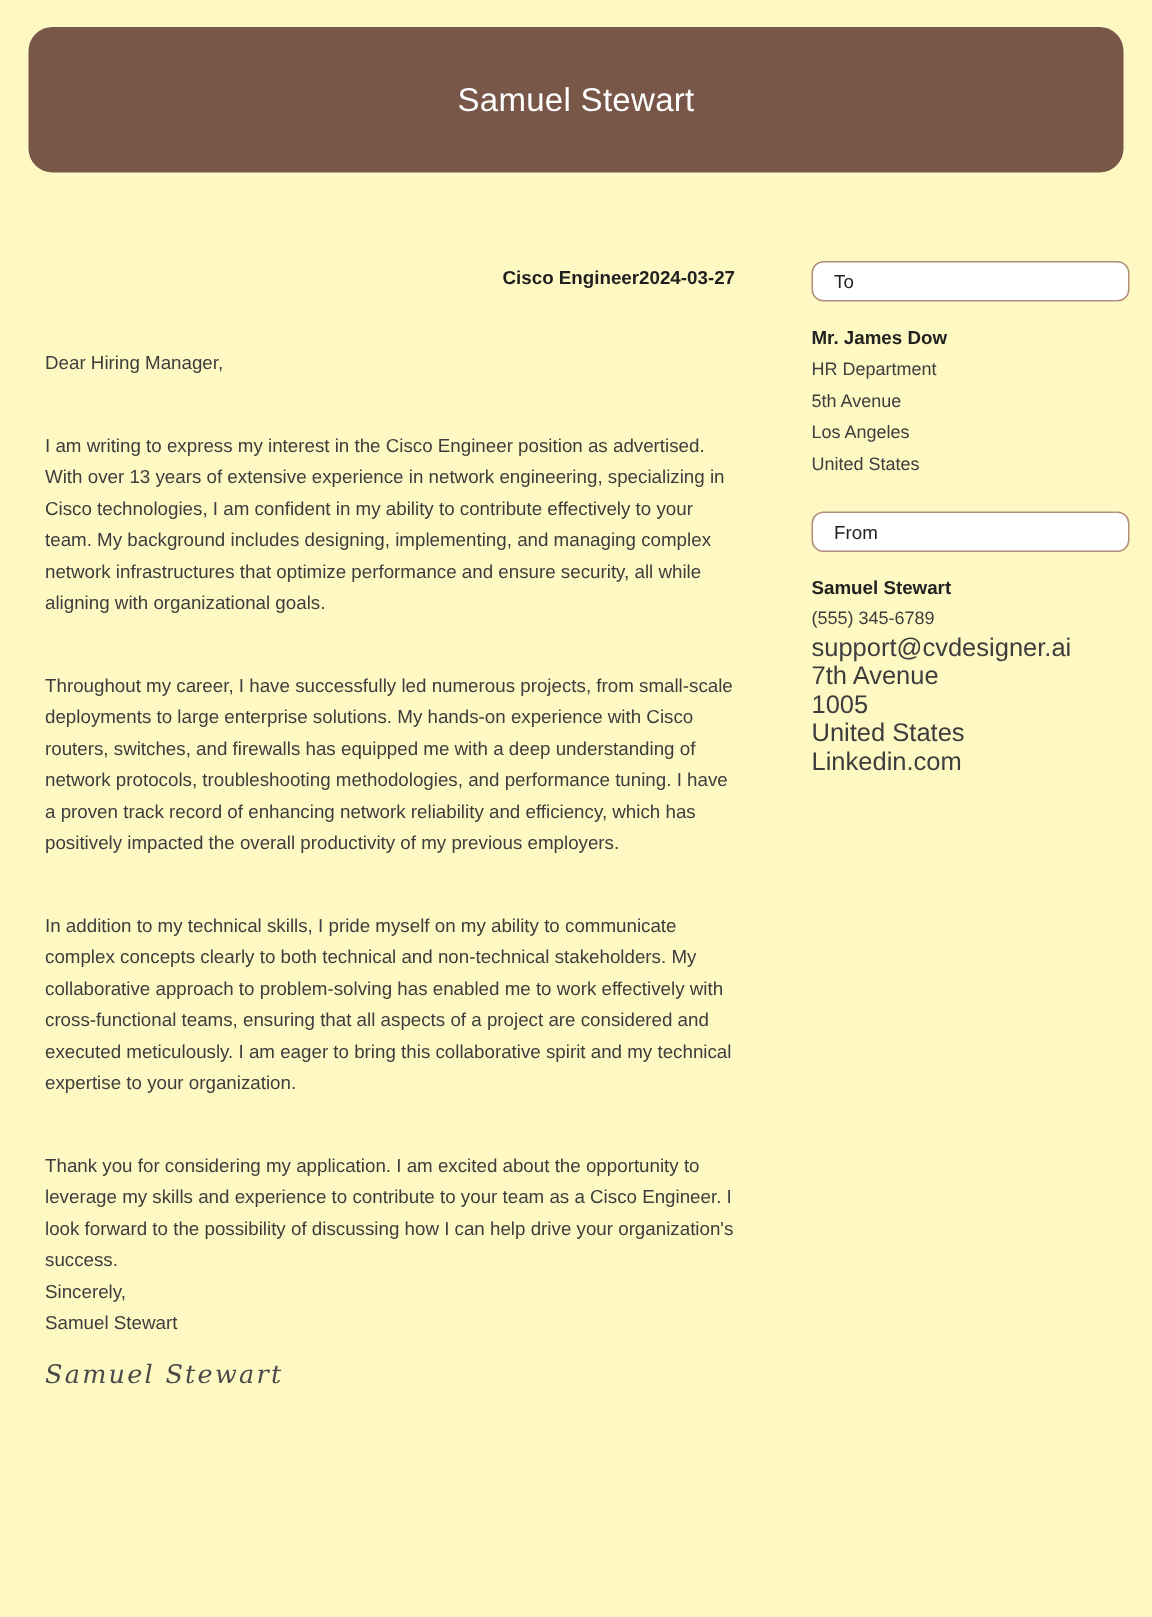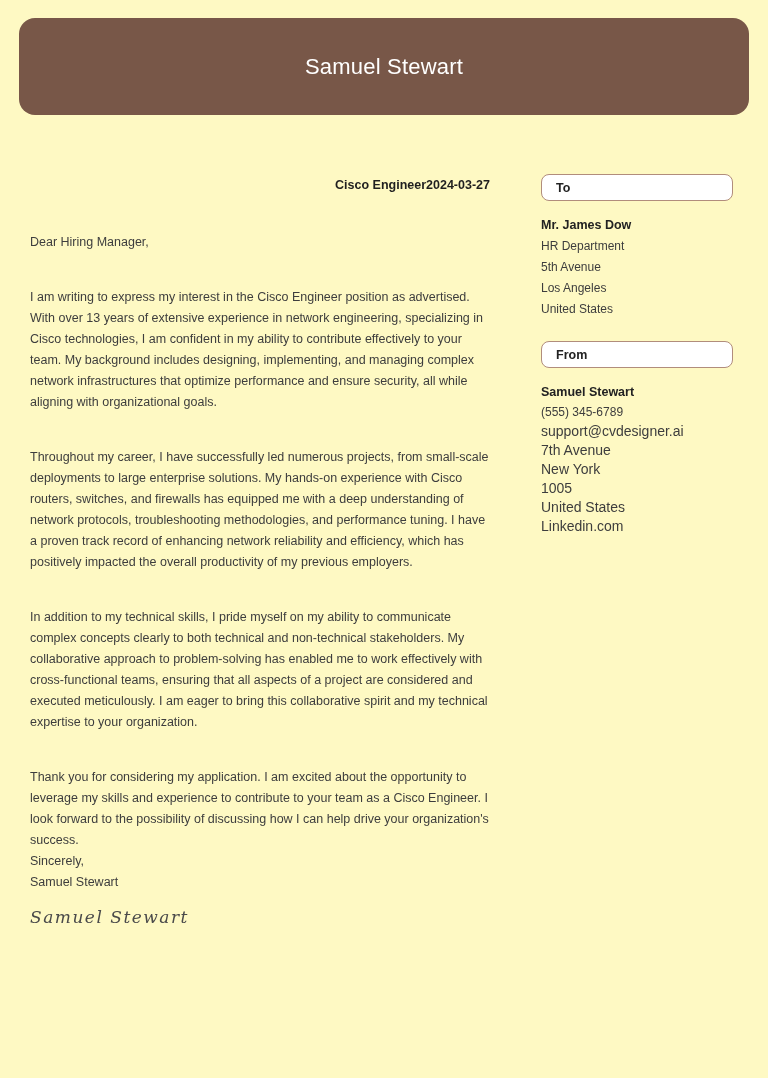--- a/index.html
+++ b/index.html
@@ -36,33 +36,33 @@
   .signature-script {
     margin-top:14px;
     font-family:"DejaVu Serif", serif;
     font-style:italic; font-size:17px; letter-spacing:1.5px;
     color:#4a4a4a;
   }
 
   
   .contact-col { position:absolute; left:541px; top:174px; width:198px; }
   .field-box {
-    width:192px; height:27px;
+    width:212px; height:27px;
     border:1.5px solid #b18d7c; border-radius:8px;
     background:#ffffff;
     display:flex; align-items:center; padding-left:14px;
-    font-weight:bold; font-size:12.5px; color:#222222;
+    font-weight:normal; font-size:12.5px; color:#222222;
   }
   .contact-name {
     margin-top:14px; font-weight:bold; font-size:12.5px;
     line-height:21px; color:#222222;
   }
   .to-lines div { font-size:12px; line-height:21px; color:#3d3d3d; }
   .from-box { margin-top:21px; }
-  .from-lines div { font-size:14px; line-height:19px; color:#3d3d3d; }
+  .from-lines div { font-size:17px; line-height:19px; color:#3d3d3d; }
   .from-lines div:first-child { font-size:12px; }
 </style>
 </head>
 <body>
 
 <div class="page">
 
   <div class="header-banner">
     <div class="name">Samuel Stewart</div>
   </div>
@@ -99,20 +99,19 @@
       </div>
 
     <div class="field-box from-box">
       <span>From</span>
     </div>
     <div class="contact-name">Samuel Stewart</div>
     <div class="from-lines">
         <div>(555) 345-6789</div>
         <div>support@cvdesigner.ai</div>
         <div>7th Avenue</div>
-        <div>New York</div>
         <div>1005</div>
         <div>United States</div>
         <div>Linkedin.com</div>
       </div>
   </div>
 
 </div>
 
 </body></html>

